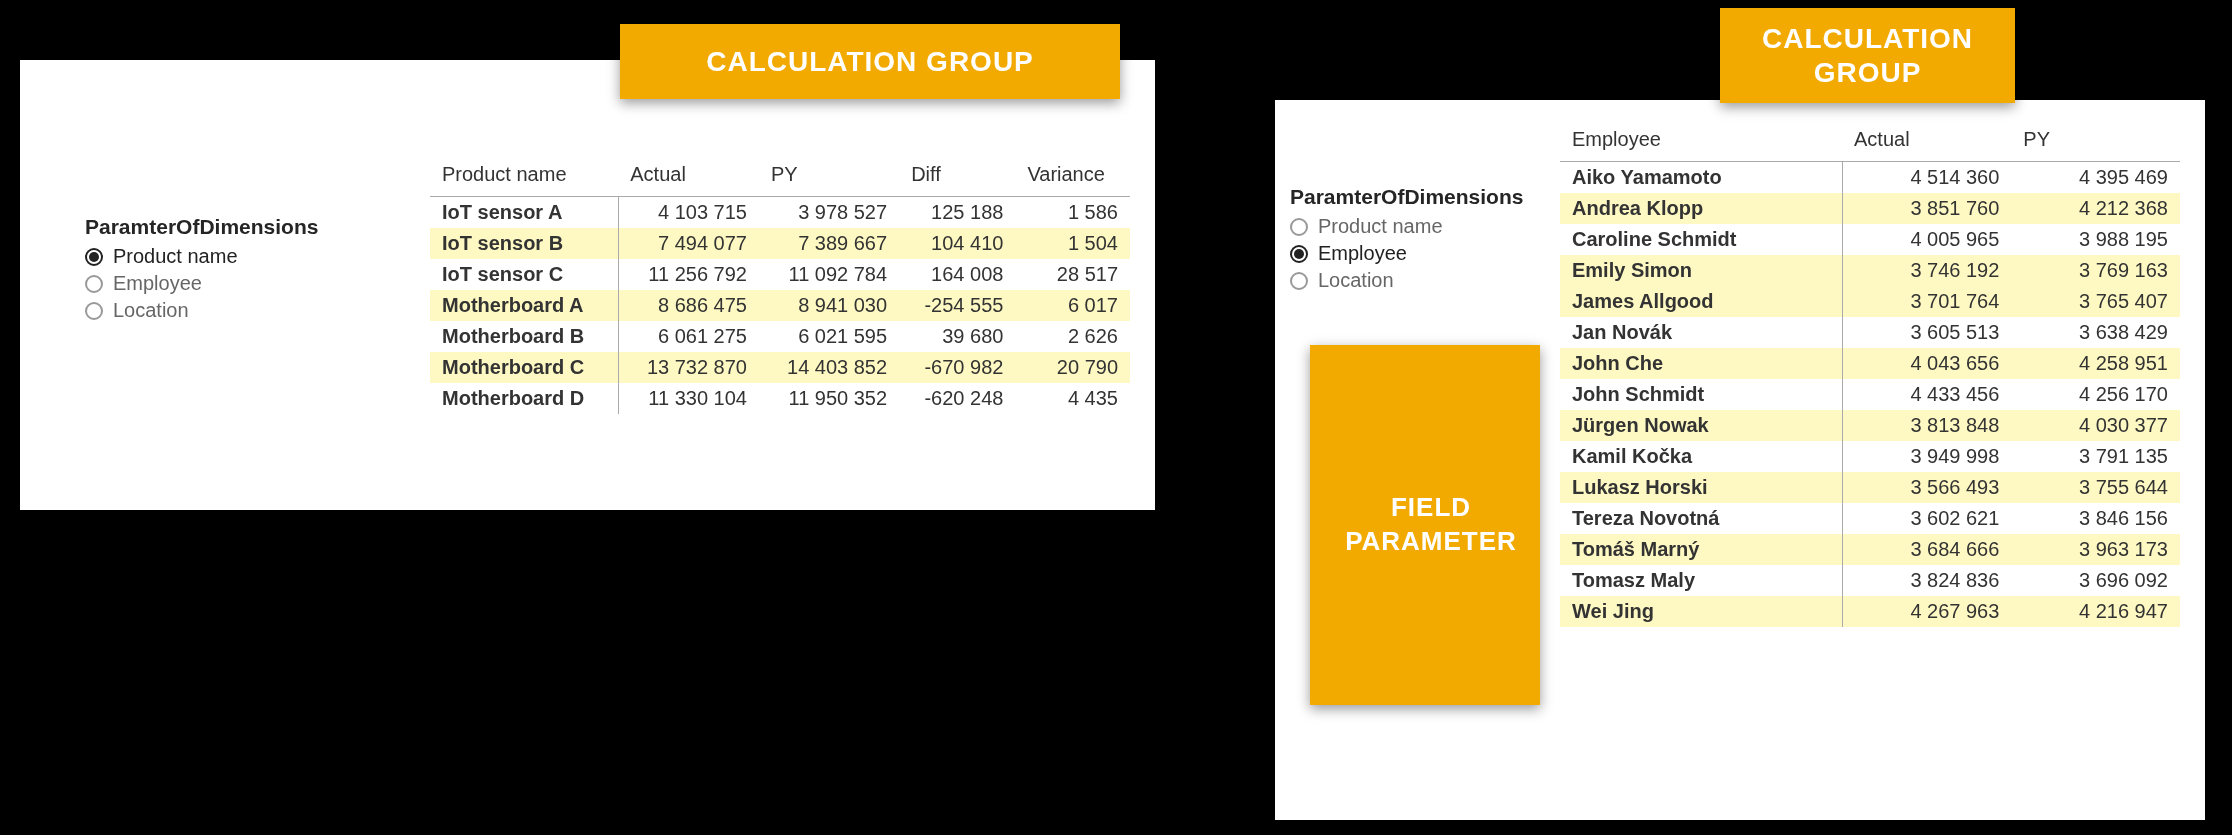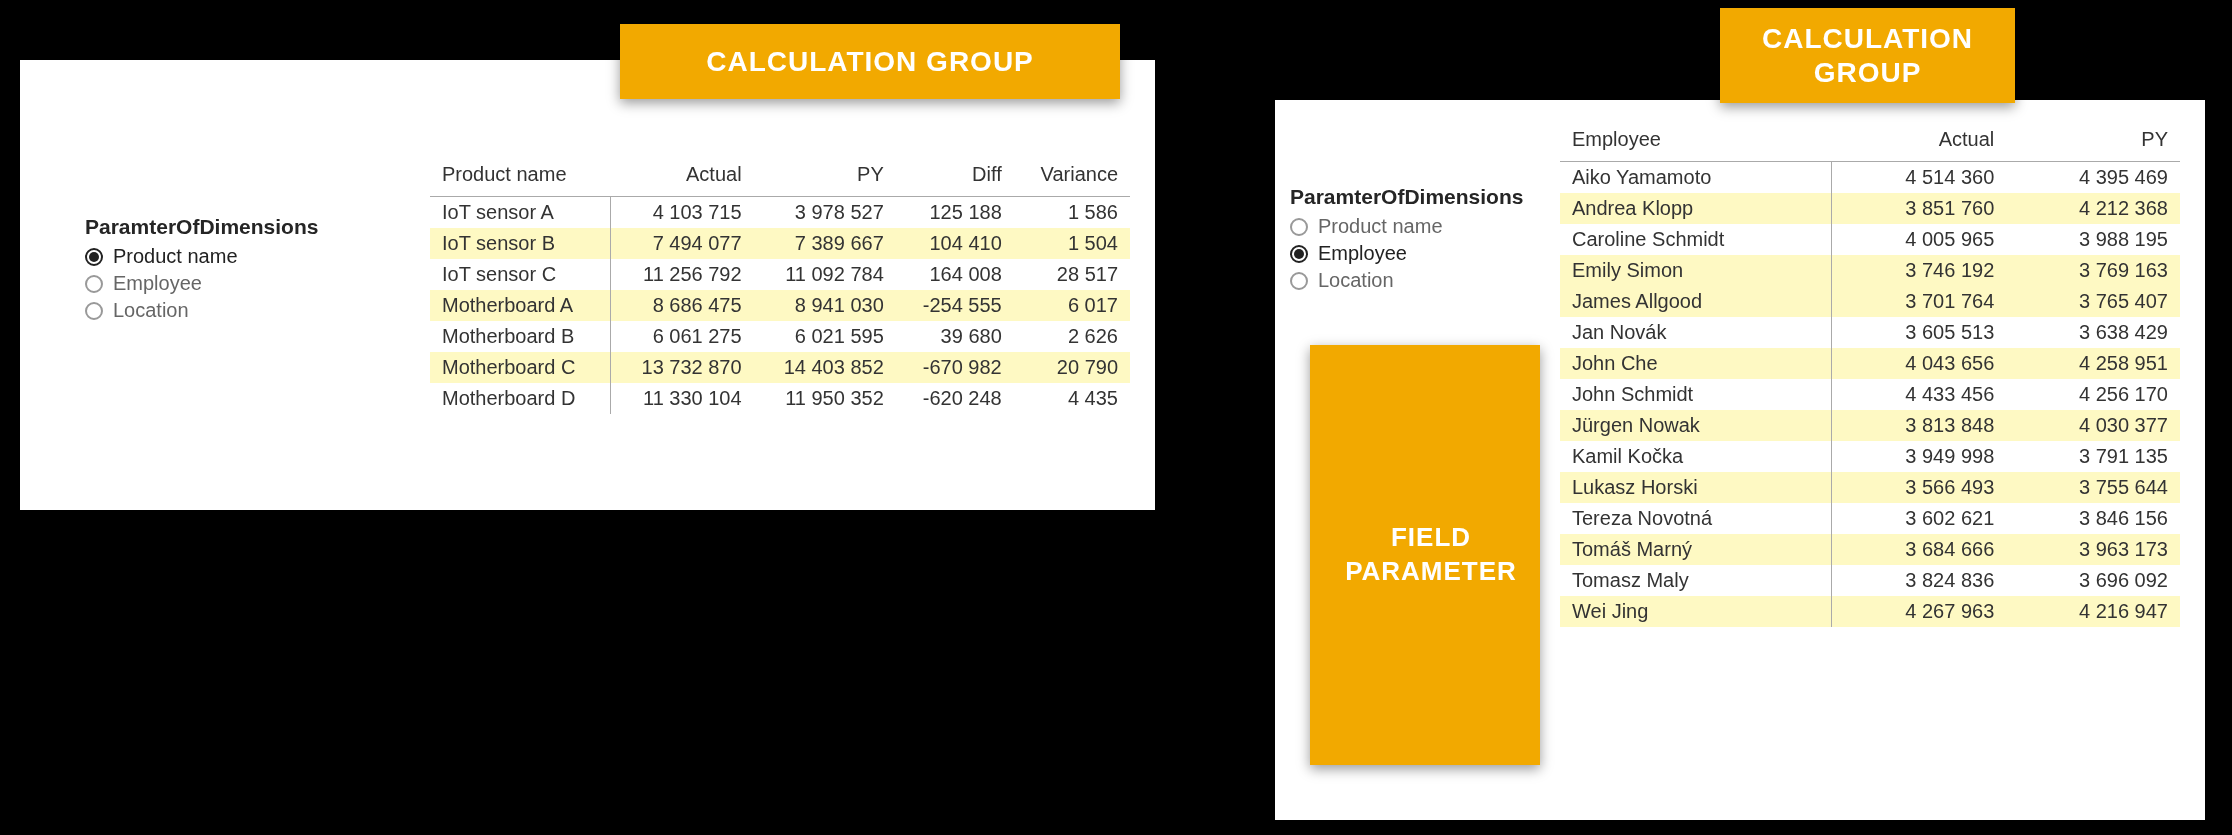--- a/index.html
+++ b/index.html
@@ -41,21 +41,21 @@
     left: 620px; top: 24px;
     width: 500px; height: 75px;
   }
   .tag-calc-right {
     left: 1720px; top: 8px;
     width: 295px; height: 95px;
     line-height: 1.2;
   }
   .tag-field {
     left: 1310px; top: 345px;
-    width: 230px; height: 420px;
+    width: 230px; height: 360px;
     font-size: 26px;
     line-height: 1.3;
     padding-left: 12px;
   }
   .slicer {
     position: absolute;
   }
   .slicer-left { left: 85px; top: 215px; }
   .slicer-right { left: 1290px; top: 185px; }
   .slicer-title {
@@ -100,29 +100,30 @@
   .tbl-left { left: 430px; top: 155px; width: 700px; }
   .tbl-right { left: 1560px; top: 120px; width: 620px; }
   .tbl th {
     text-align: left;
     font-weight: 400;
     color: #333;
     padding: 8px 12px 10px 12px;
     font-size: 20px;
     border-bottom: 1px solid #aaa;
   }
-  .tbl th.num { text-align: right; }
+  .tbl th.num { text-align: left; }
   .tbl td {
     padding: 4px 12px;
     font-size: 20px;
     color: #333;
   }
   .tbl td.num { text-align: right; font-variant-numeric: tabular-nums; }
   .tbl td.dim {
     border-right: 1px solid #aaa;
+    font-weight: bold;
   }
   .tbl tbody tr.alt { background: #fef9c3; }
 </style>
 </head>
 <body>
 
 <div class="panel panel-left"></div>
 
 <div class="panel panel-right"></div>
 

